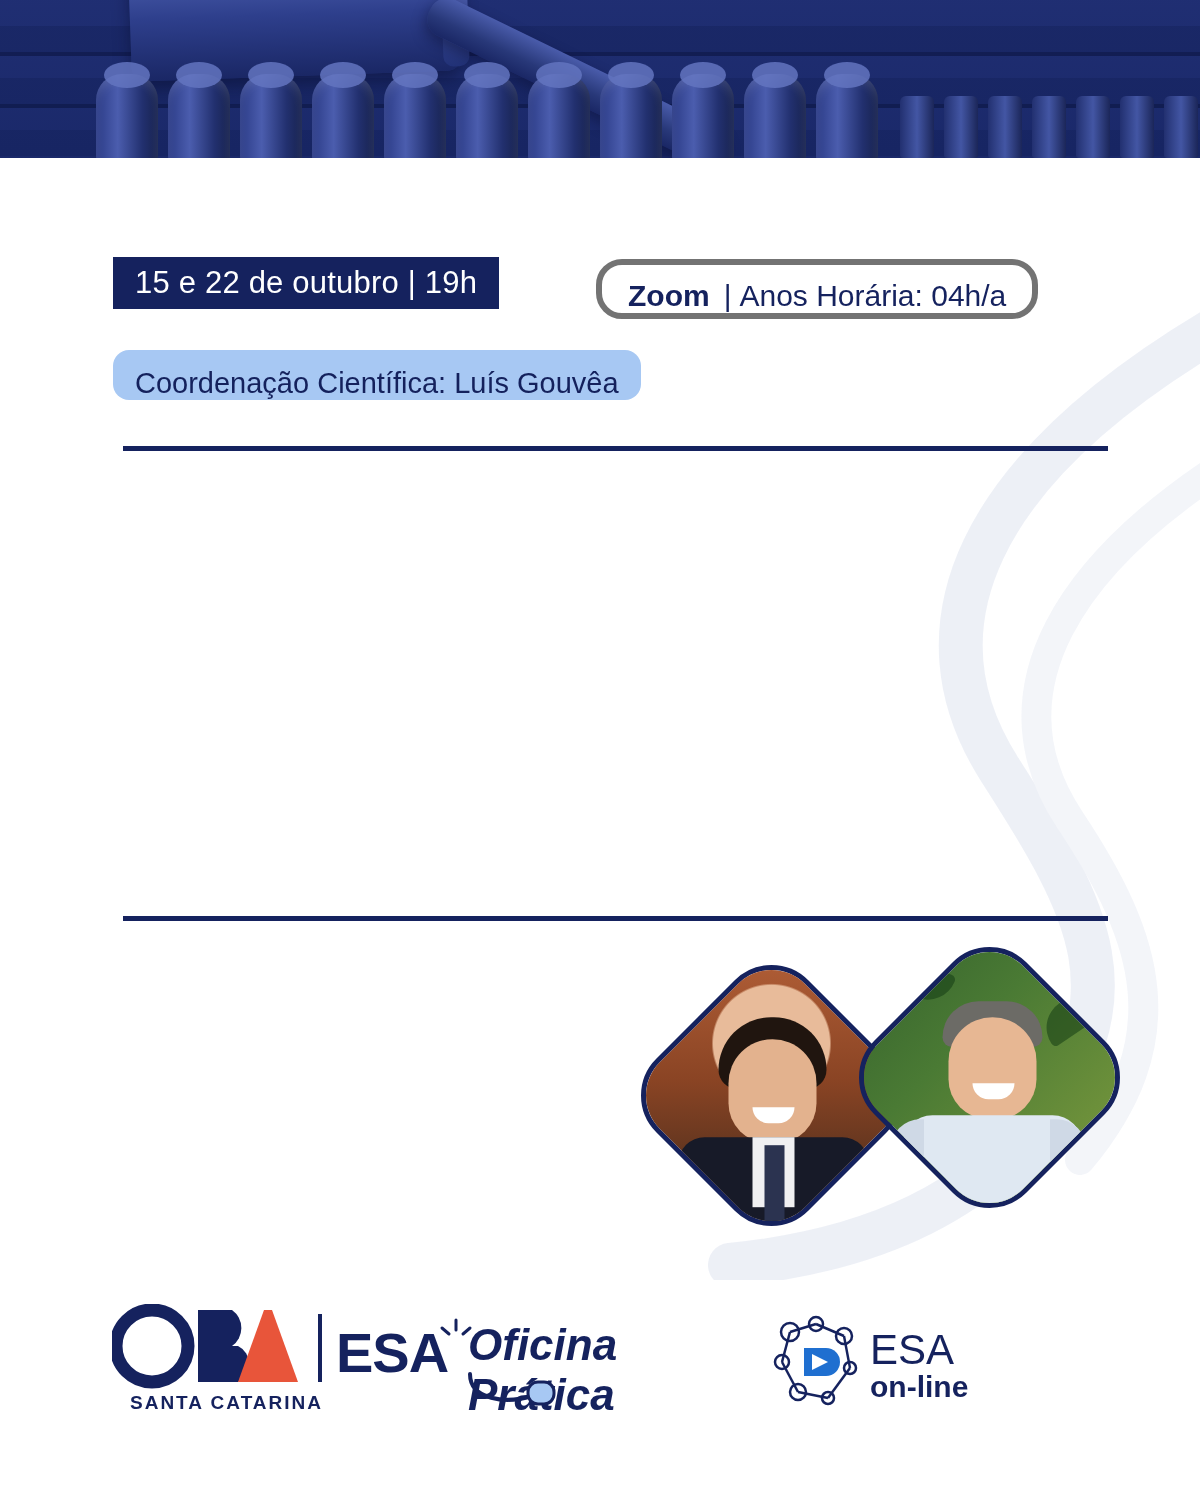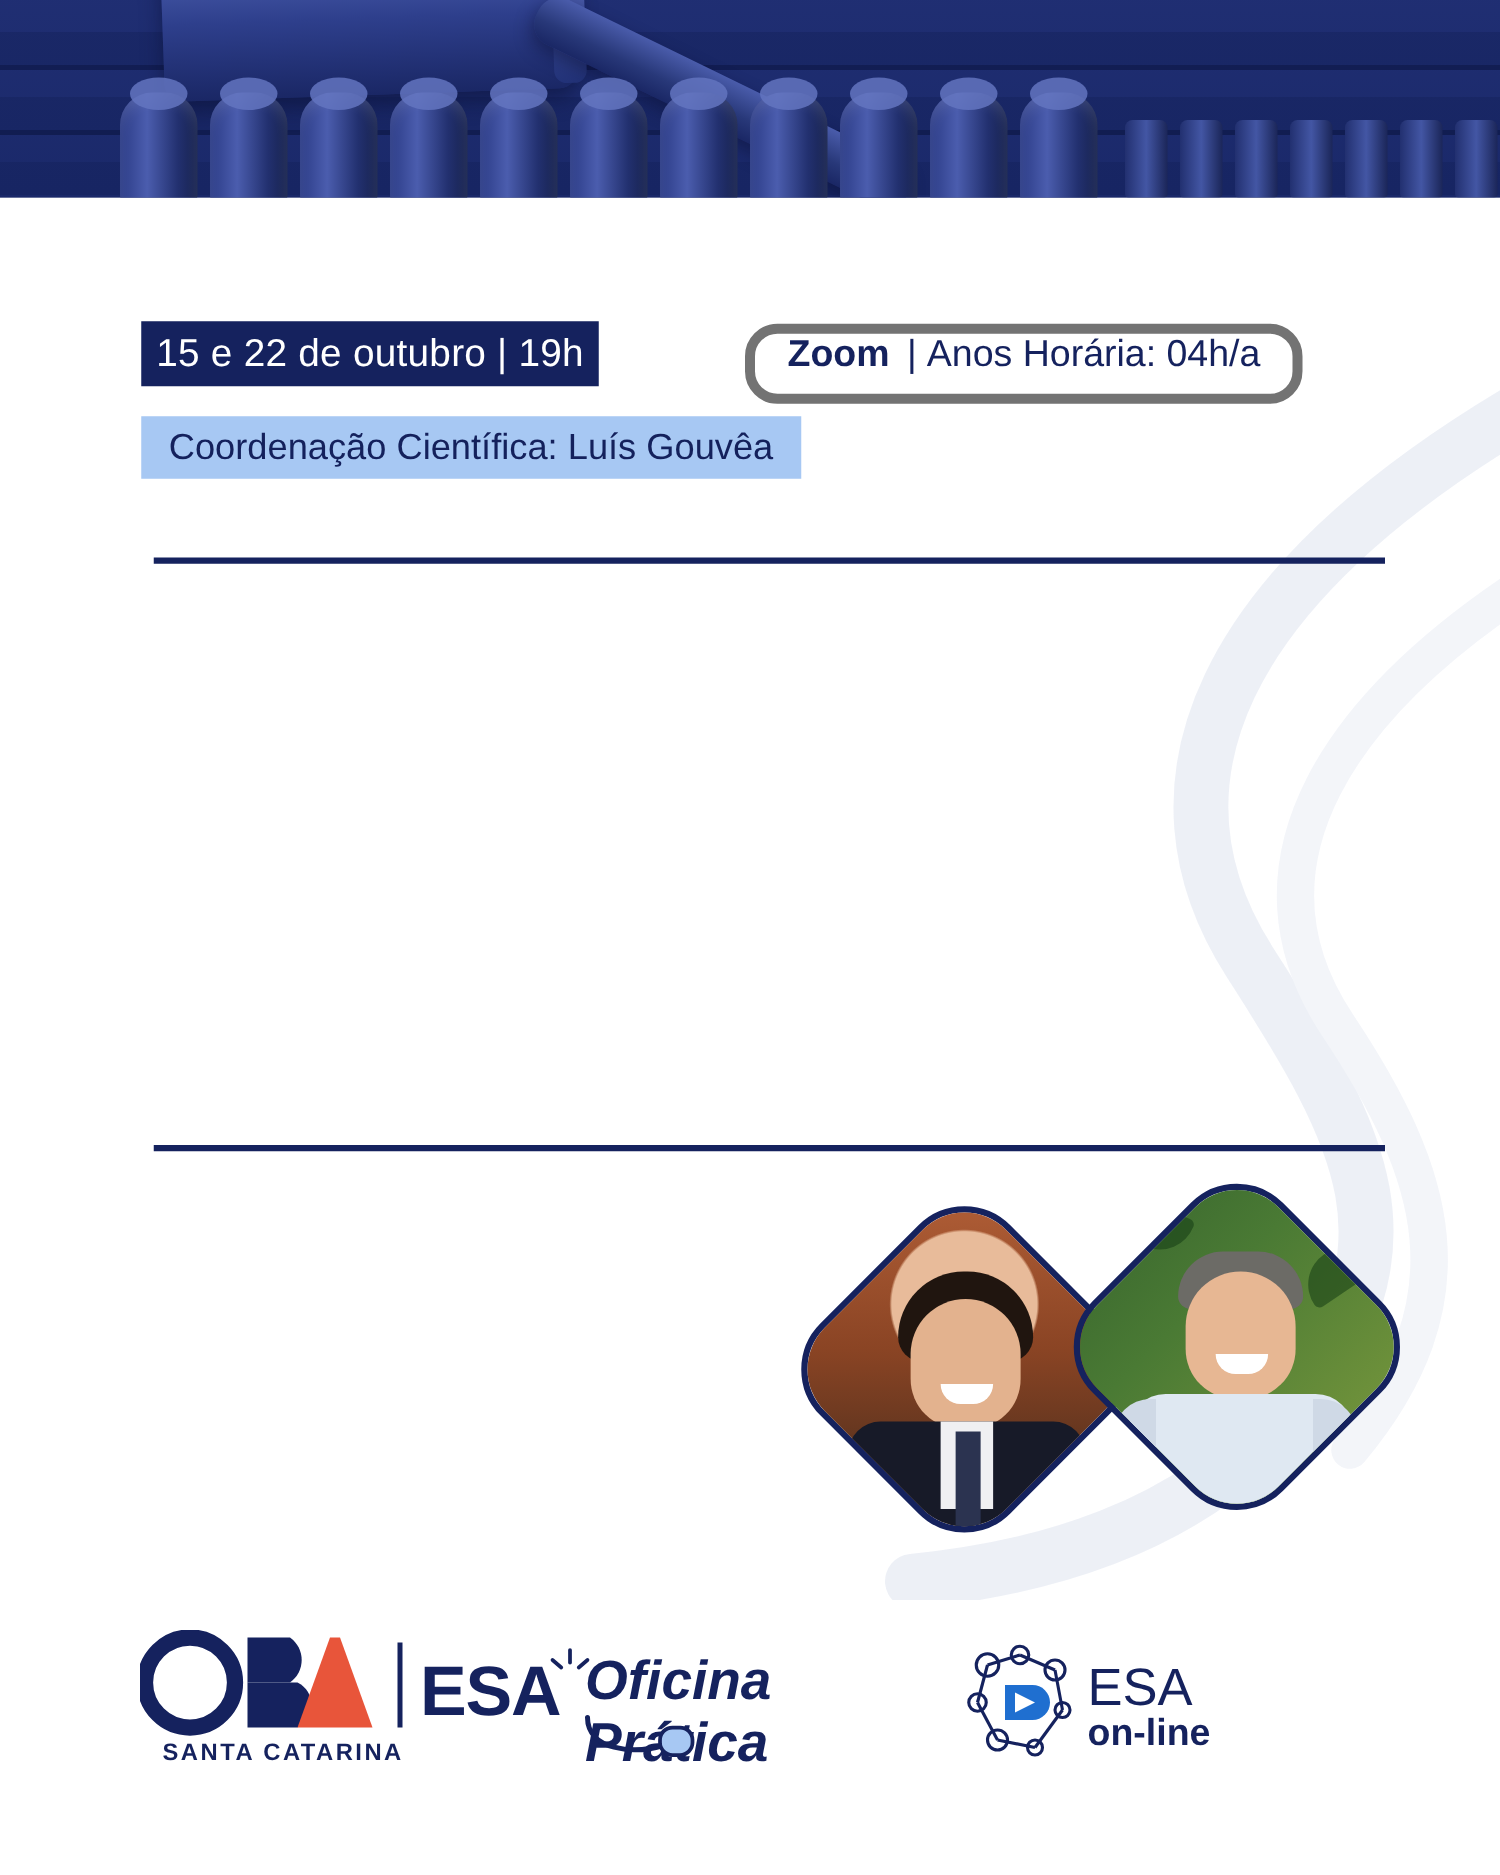--- a/index.html
+++ b/index.html
@@ -96,49 +96,50 @@
   }
 
   
   .date-chip {
     position: absolute;
     left: 113px; top: 257px;
     height: 52px;
     background: #15225e;
     color: #ffffff;
     display: flex; align-items: center;
-    padding: 0 12px;
+    padding: 0 22px;
     font-size: 31px;
     letter-spacing: .2px;
     font-weight: 500;
   }
   .zoom-chip {
     position: absolute;
     left: 596px; top: 259px;
     height: 48px;
-    border: 8px solid #737373;
+    border: 6px solid #737373;
     border-radius: 26px;
-    display: flex; align-items: flex-start;
+    display: flex; align-items: flex-end;
     padding: 0 26px;
     color: #15225e;
     font-size: 30px;
     white-space: nowrap;
   }
   .zoom-chip b { font-weight: 700; margin-right: 6px; }
 
   
   .coord-chip {
     position: absolute;
-    left: 113px; top: 333px;
+    left: 113px; top: 350px;
     height: 50px;
     background: #a7c8f3;
     color: #14215c;
-    display: flex; align-items: center;
+    display: flex; align-items: flex-end;
     padding: 0 22px;
     font-size: 29px;
+    border-radius: 16px;
   }
 
   
   .rule {
     position: absolute;
     left: 123px;
     width: 985px;
     height: 5px;
     background: #15225e;
   }

